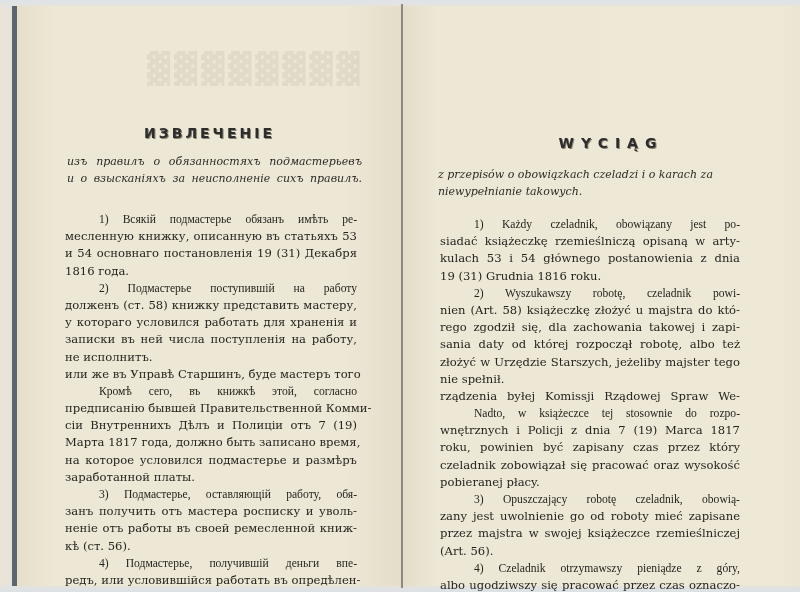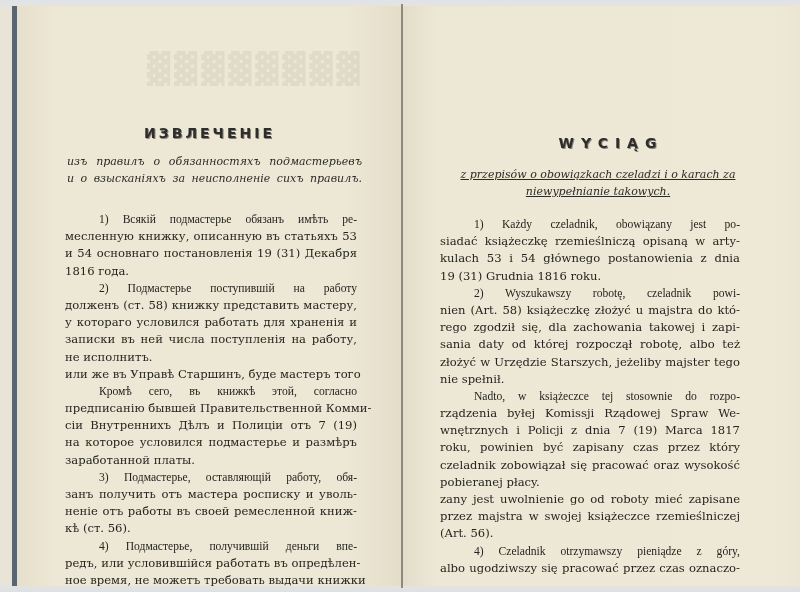--- a/index.html
+++ b/index.html
@@ -62,21 +62,21 @@
     .body-text .line {
       display: block;
       white-space: nowrap;
       text-align-last: justify;
       height: 17.2px;
     }
     .body-text .line.last { text-align-last: left; }
     .body-text .line.indent { padding-left: 34px; font-family: Liberation Serif, serif; }
     .left .subtitle { left: 50px; width: 295px; }
     .left .subtitle .line { display:block; text-align-last: justify; white-space: nowrap; }
-    .right .subtitle { left: 35px; width: 320px; text-align: center; text-decoration: underline; }
+    .right .subtitle { left: 35px; width: 320px; text-align: left; }
     .left .body-text { left: 48px; width: 292px; top: 205px; }
     .right .body-text { left: 37px; width: 300px; top: 210px; }
     .ghost {
       position: absolute; color: rgba(120,110,90,0.10);
       font-family: "DejaVu Sans", sans-serif; font-weight: bold;
       font-size: 30px; letter-spacing: 4px;
     }
   </style>
 </head>
 <body>
@@ -97,20 +97,21 @@
     <span class="line last">1816 года.</span>
     <span class="line indent">2) Подмастерье поступившій на работу</span>
     <span class="line">долженъ (ст. 58) книжку представить мастеру,</span>
     <span class="line">у котораго условился работать для храненія и</span>
     <span class="line">записки въ ней числа поступленія на работу,</span>
     <span class="line last">не исполнитъ.</span>
     <span class="line">или же въ Управѣ Старшинъ, буде мастеръ того</span>
     <span class="line indent">Кромѣ сего, въ книжкѣ этой, согласно</span>
     <span class="line">предписанію бывшей Правительственной Комми-</span>
     <span class="line">сіи Внутреннихъ Дѣлъ и Полиціи отъ 7 (19)</span>
+    <span class="line">Марта 1817 года, должно быть записано время,</span>
     <span class="line">на которое условился подмастерье и размѣръ</span>
     <span class="line last">заработанной платы.</span>
     <span class="line indent">3) Подмастерье, оставляющій работу, обя-</span>
     <span class="line">занъ получить отъ мастера росписку и уволь-</span>
     <span class="line">неніе отъ работы въ своей ремесленной книж-</span>
     <span class="line last">кѣ (ст. 56).</span>
     <span class="line indent">4) Подмастерье, получившій деньги впе-</span>
     <span class="line">редъ, или условившійся работать въ опредѣлен-</span>
     <span class="line">ное время, не можетъ требовать выдачи книжки</span>
 
@@ -129,26 +130,27 @@
     <span class="line indent">1) Każdy czeladnik, obowiązany jest po-</span>
     <span class="line">siadać książeczkę rzemieślniczą opisaną w arty-</span>
     <span class="line">kulach 53 i 54 głównego postanowienia z dnia</span>
     <span class="line last">19 (31) Grudnia 1816 roku.</span>
     <span class="line indent">2) Wyszukawszy robotę, czeladnik powi-</span>
     <span class="line">nien (Art. 58) książeczkę złożyć u majstra do któ-</span>
     <span class="line">rego zgodził się, dla zachowania takowej i zapi-</span>
     <span class="line">sania daty od której rozpoczął robotę, albo też</span>
     <span class="line">złożyć w Urzędzie Starszych, jeżeliby majster tego</span>
     <span class="line last">nie spełnił.</span>
+    <span class="line">rządzenia byłej Komissji Rządowej Spraw We-</span>
     <span class="line indent">Nadto, w książeczce tej stosownie do rozpo-</span>
-    <span class="line">rządzenia byłej Komissji Rządowej Spraw We-</span>
     <span class="line">wnętrznych i Policji z dnia 7 (19) Marca 1817</span>
     <span class="line">roku, powinien być zapisany czas przez który</span>
     <span class="line">czeladnik zobowiązał się pracować oraz wysokość</span>
     <span class="line last">pobieranej płacy.</span>
+    <span class="line indent">3) Opuszczający robotę czeladnik, obowią-</span>
     <span class="line">zany jest uwolnienie go od roboty mieć zapisane</span>
     <span class="line">przez majstra w swojej książeczce rzemieślniczej</span>
     <span class="line last">(Art. 56).</span>
     <span class="line indent">4) Czeladnik otrzymawszy pieniądze z góry,</span>
     <span class="line">albo ugodziwszy się pracować przez czas oznaczo-</span>
 
   </div>
 </div>
 
 </body></html>

